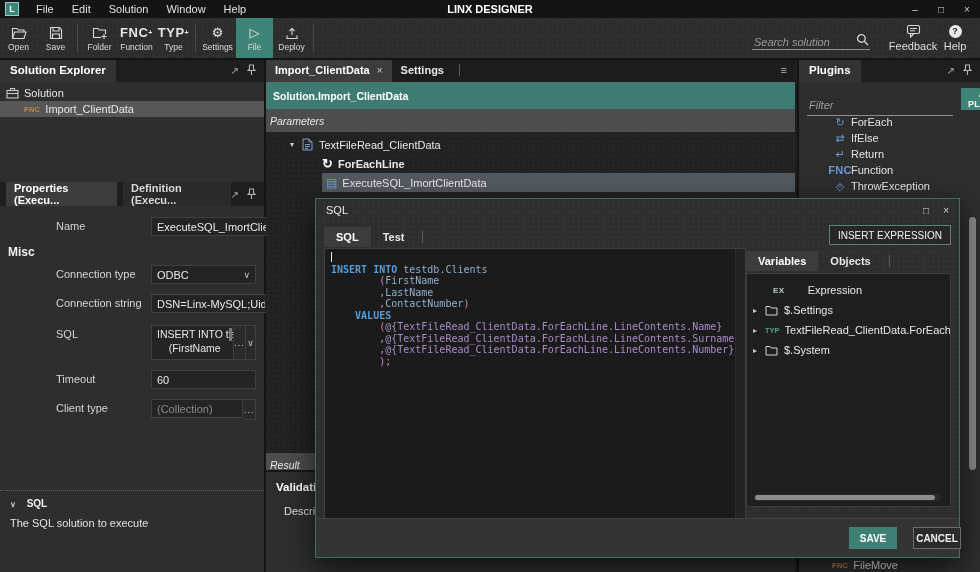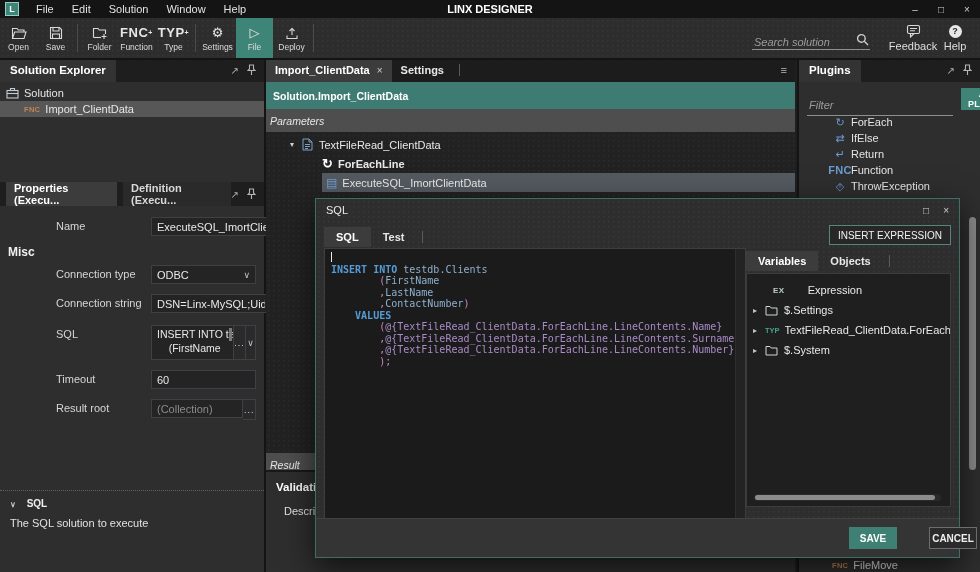--- a/index.html
+++ b/index.html
@@ -131,21 +131,21 @@
   .vrow .noexp{width:12px;margin-left:6px;flex:none;}
   .exicon{font-size:8px;font-weight:bold;color:#bccdc8;letter-spacing:.5px;margin-right:23px;flex:none;}
   .typicon{font-size:7.5px;font-weight:bold;color:#48a08d;margin-right:5px;flex:none;}
   .fico{margin-right:6px;flex:none;}
   .hscroll{position:absolute;left:7px;right:9px;bottom:5px;height:7px;background:#2a2a2a;border-radius:4px;}
   .hscroll .thumb{position:absolute;left:1px;top:1px;bottom:1px;width:96%;background:#8c8c8c;border-radius:4px;}
   .dfoot{position:absolute;left:0;right:0;bottom:0;height:38px;background:#343434;border-top:1px solid #414141;}
   .btn{position:absolute;top:8px;height:22px;font-weight:bold;font-size:10px;display:flex;align-items:center;justify-content:center;
        font-family:"Liberation Sans",sans-serif;border:none;}
   .btn-save{left:533px;width:48px;background:#3E8074;color:#fff;}
-  .btn-cancel{left:613px;width:48px;background:#2b2b2b;border:1px solid #6d6d6d;color:#eee;}
+  .btn-cancel{left:597px;width:48px;background:#2b2b2b;border:1px solid #6d6d6d;color:#eee;}
 </style>
 </head>
 <body>
 
 <div class="app">
 
   <div class="titlebar">
     <div class="logo">L</div>
     <div class="menu-item">File</div>
     <div class="menu-item">Edit</div>
@@ -324,21 +324,21 @@
         <div class="dots-btn" style="height:33px">...</div>
         <div class="chevbox" style="height:33px">∨</div>
       </div>
       <div class="prow">
         <label>Timeout</label>
         <div class="fld w150">
             <span>60</span>
           </div>
       </div>
       <div class="prow">
-        <label>Result root</label>
+        <label>Client type</label>
         <div class="fld" style="width:118px">
           <span class="ghost">(Collection)</span>
         </div>
         <div class="dots-btn">...</div>
       </div>
     </div>
 
     <div class="helpbox">
       <div class="ht">
         <span class="chev">∨</span>

